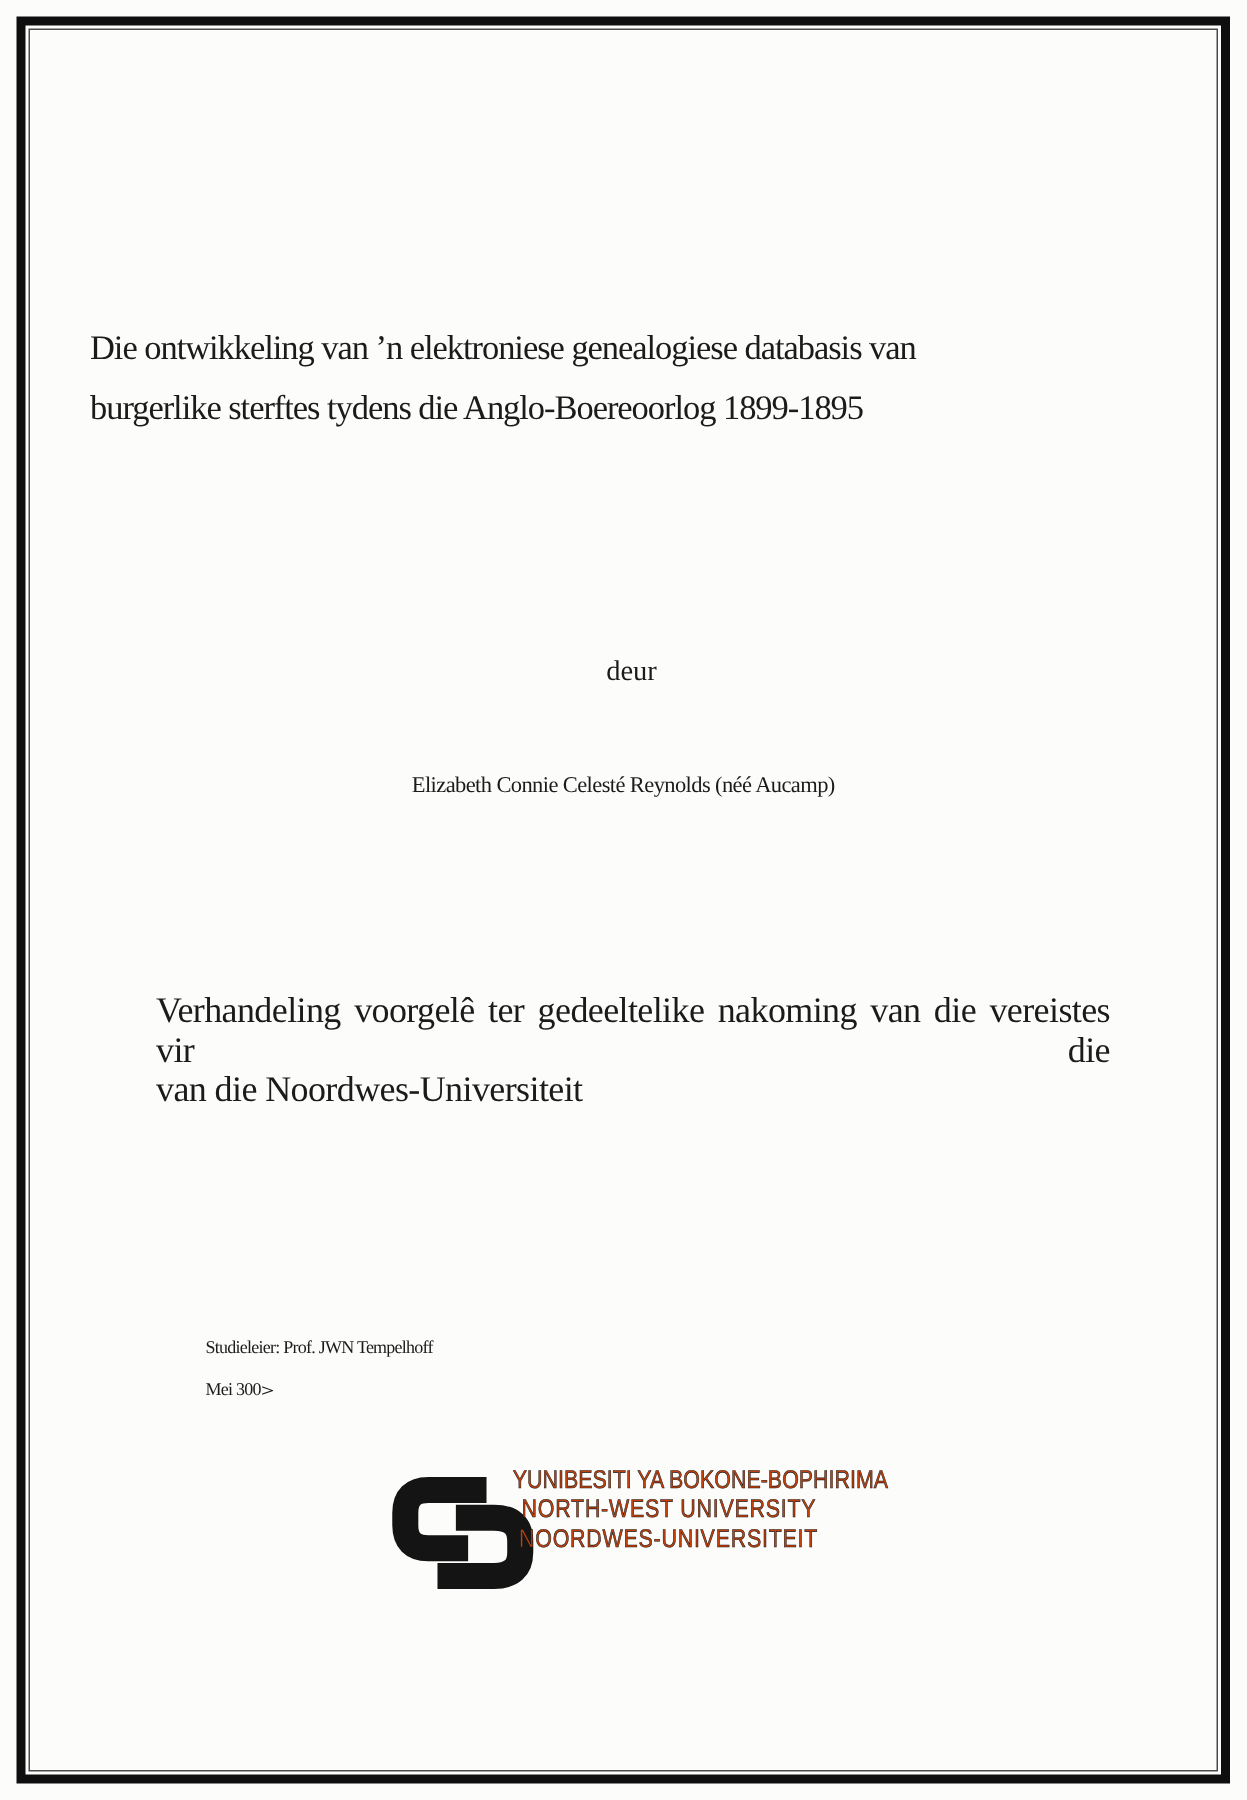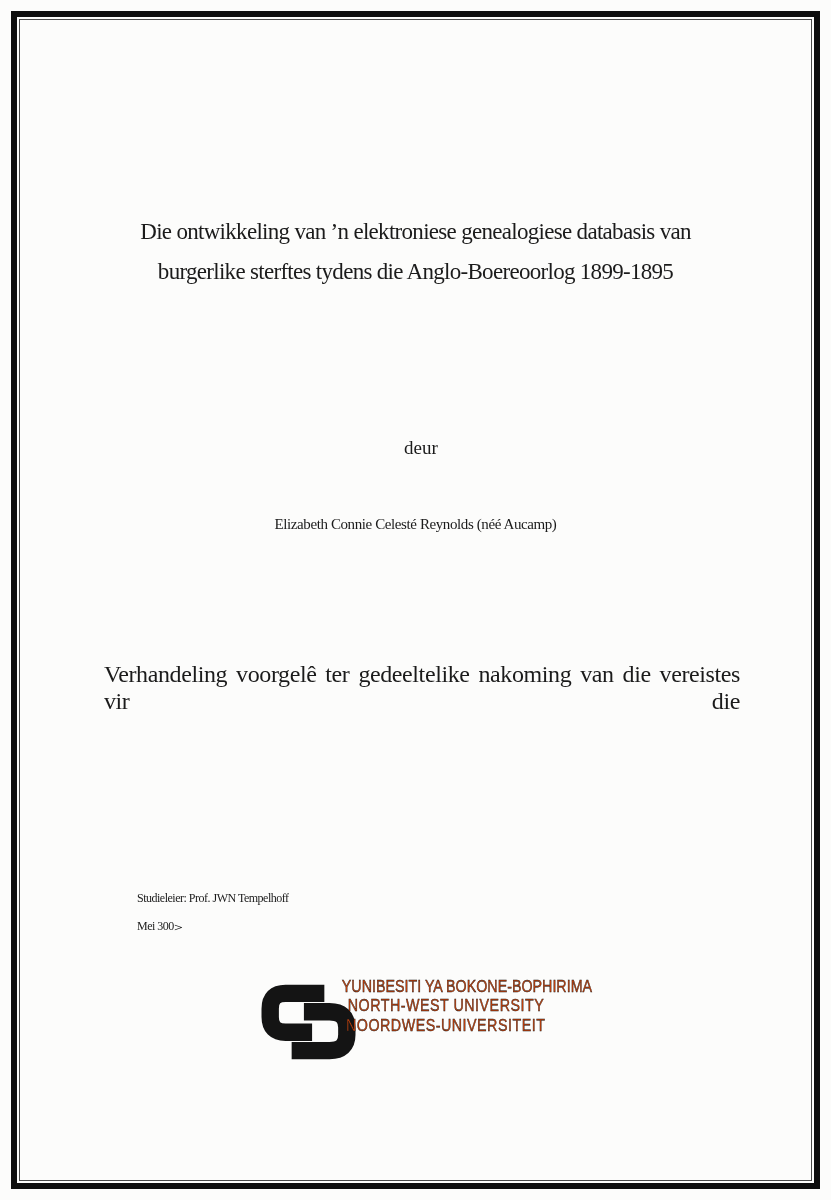--- a/index.html
+++ b/index.html
@@ -16,21 +16,21 @@
   .frame-outer {
     position: absolute; inset: 11px;
     border: 6px solid #0e0e0e;
   }
   .frame-inner {
     position: absolute; inset: 19px;
     border: 1px solid #4a4a4a;
   }
   .title-block {
     position: absolute; left: 60px; right: 60px; top: 212px;
-    text-align: center;
+    text-align: left;
     font-size: 23px; letter-spacing: -0.7px;
     line-height: 40px;
   }
   .title-line { display: block; }
   .byline {
     position: absolute; left: 0; right: 0; top: 437px;
     text-align: center; font-size: 19px; padding-left: 11px;
   }
   .author {
     position: absolute; left: 0; right: 0; top: 516px;
@@ -85,20 +85,21 @@
     <span class="title-line">Die ontwikkeling van ’n elektroniese genealogiese databasis van</span>
     <span class="title-line">burgerlike sterftes tydens die Anglo-Boereoorlog 1899-1895</span>
   </div>
 
   <div class="byline">deur</div>
 
   <div class="author">Elizabeth Connie Celesté Reynolds (néé Aucamp)</div>
 
   <div class="declaration">
     <span class="decl-line decl-justified">Verhandeling voorgelê ter gedeeltelike nakoming van die vereistes vir die</span>
+    <span class="decl-line">van die Noordwes-Universiteit</span>
   </div>
 
   <div class="supervisor-block">
     <span class="sup-line">Studieleier: Prof. JWN Tempelhoff</span>
     <span class="sup-line"><span>Mei 300</span><span class="seven-glyph">&gt;</span></span>
   </div>
 
   <div class="logo-lockup">
     <svg class="logo-mark" viewBox="0 0 100 92" aria-hidden="true">
       <path d="M 66 18 H 28 Q 13 18 13 33 V 41 Q 13 56 28 56 H 54" fill="none" stroke="currentColor" stroke-width="17" stroke-linecap="butt"></path>

